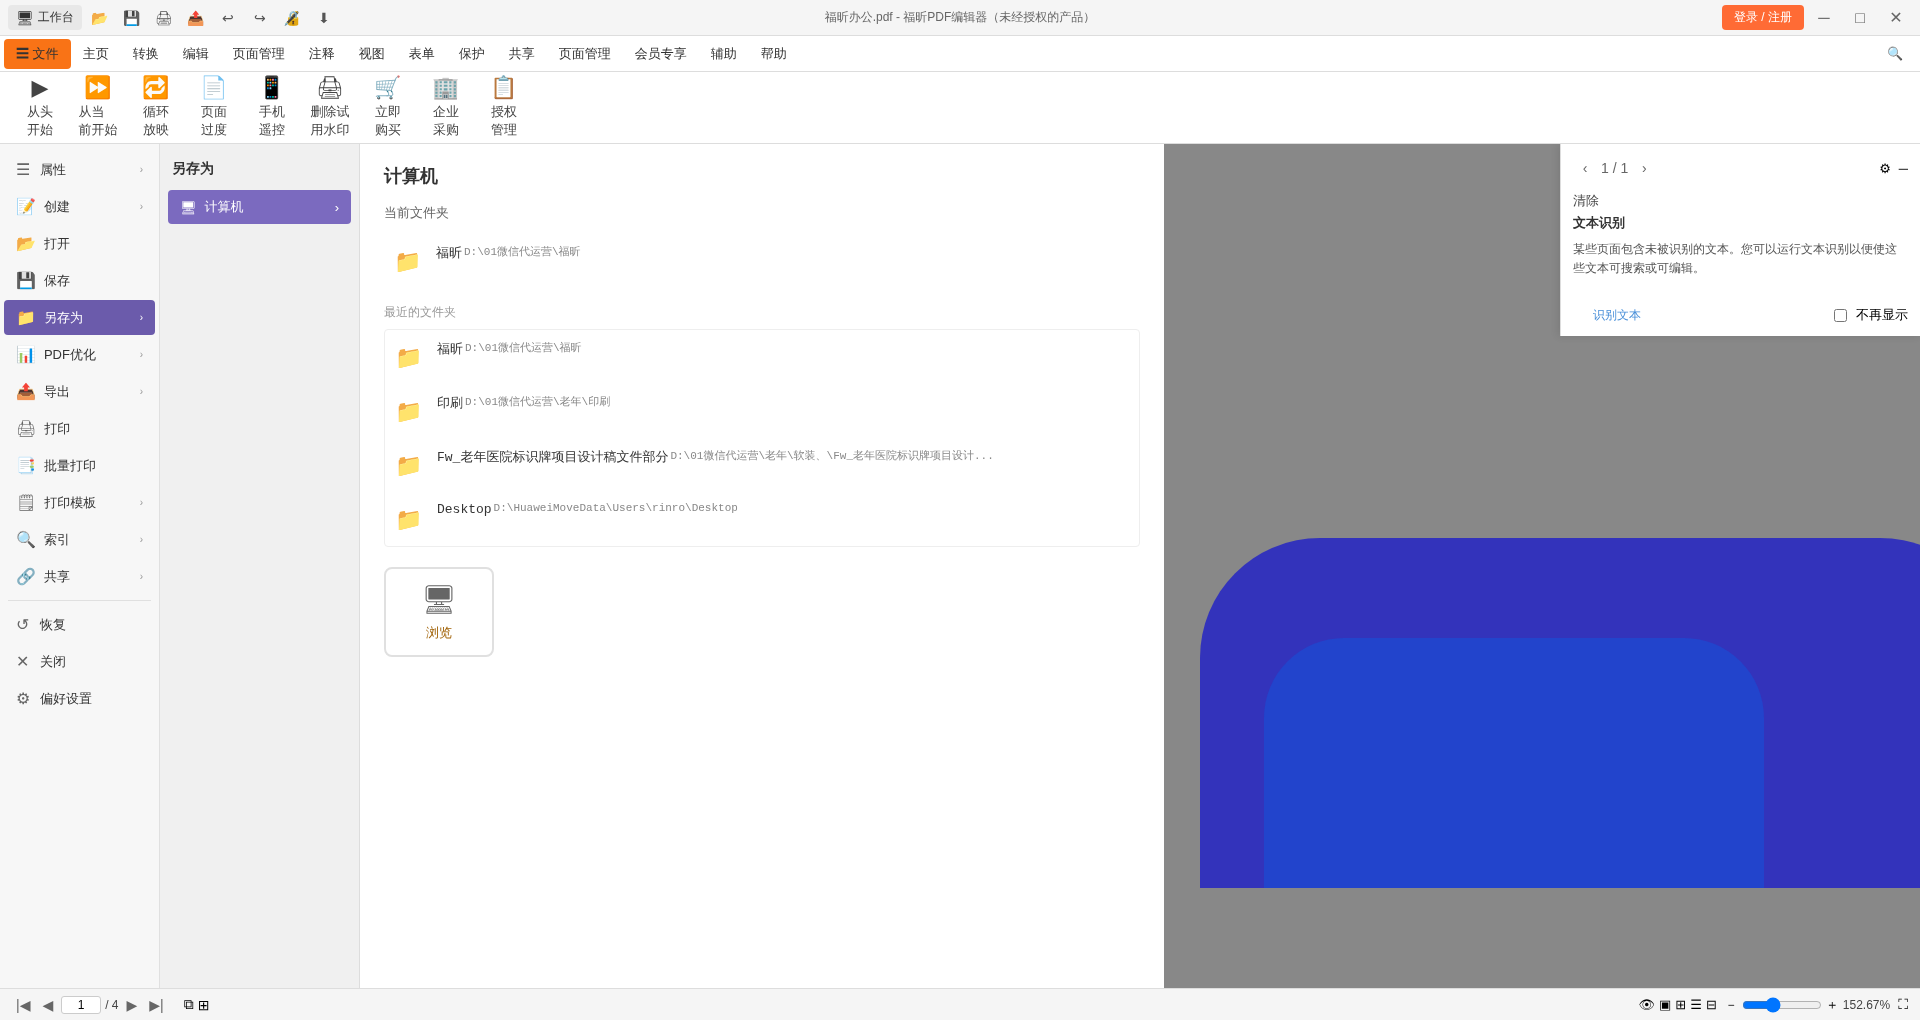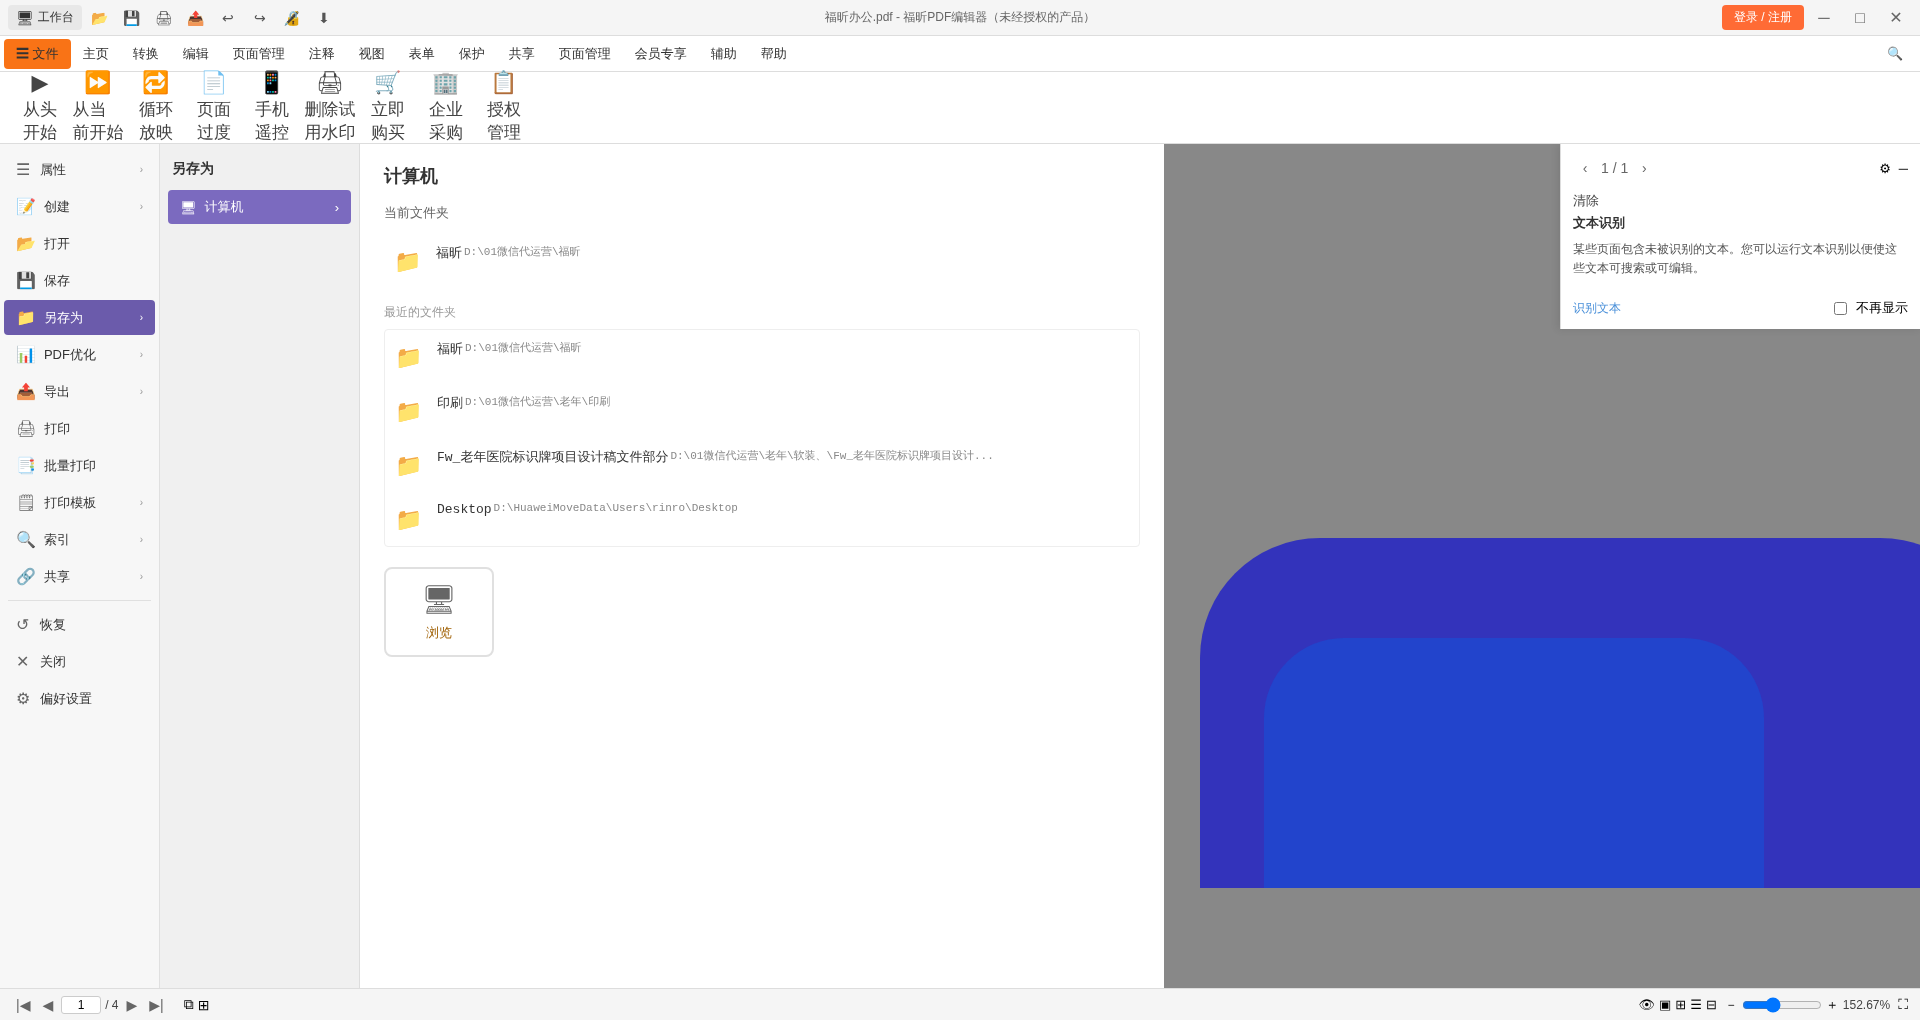--- a/index.html
+++ b/index.html
@@ -85,21 +85,21 @@
       gap: 2px;
       padding: 0 4px;
     }
     .tool-btn {
       display: flex; flex-direction: column; align-items: center; justify-content: center;
       width: 56px; height: 60px;
       cursor: pointer; border-radius: 4px; color: #444;
       font-size: 11px; gap: 4px;
     }
     .tool-icon { font-size: 22px; line-height: 1; }
-    .tool-label { font-size: 17px; white-space: nowrap; }
+    .tool-label { font-size: 13px; white-space: nowrap; }
 
     
     .file-sidebar {
       width: 160px;
       background: #f7f7f7;
       border-right: 1px solid #e0e0e0;
       padding: 8px 0;
       display: flex;
       flex-direction: column;
       gap: 2px;
@@ -199,21 +199,21 @@
     .panel-nav {
       display: flex; align-items: center; gap: 4px;
     }
     .panel-nav-btn {
       width: 24px; height: 24px;
       display: flex; align-items: center; justify-content: center;
       cursor: pointer; color: #666; font-size: 14px;
     }
     .panel-page-info { font-size: 14px; color: #666; }
     .ocr-title { font-size: 13px; font-weight: bold; color: #333; margin-bottom: 8px; }
-    .ocr-desc { font-size: 12px; color: #555; line-height: 1.6; margin-bottom: 21px; }
+    .ocr-desc { font-size: 12px; color: #555; line-height: 1.6; margin-bottom: 28px; }
     .ocr-link { font-size: 12px; color: #4a90d9; cursor: pointer; }
     .checkbox-area { display: flex; align-items: center; gap: 9px; margin-left: auto; }
 
     
     .status-bar {
       height: 32px;
       background: #f5f5f5;
       border-top: 1px solid #ddd;
       display: flex;
       align-items: center;
@@ -476,21 +476,21 @@
         <div style="display:flex; align-items:center; gap:8px; margin-left:auto;">
           <div style="cursor:pointer;">⚙</div>
           <div style="cursor:pointer;">─</div>
         </div>
       </div>
       <div style="margin-bottom:4px;">
         <span style="color:#444; font-size:13px; cursor:pointer;">清除</span>
       </div>
       <div class="ocr-title">文本识别</div>
       <div class="ocr-desc">某些页面包含未被识别的文本。您可以运行文本识别以便使这些文本可搜索或可编辑。</div>
-      <div style="display:flex; align-items:center; justify-content:space-between;">
+      <div style="display:flex; align-items:center; justify-content:space-between;margin-left:20px;">
         <span class="ocr-link">识别文本</span>
         <div class="checkbox-area">
           <input type="checkbox" style="">
           <span>不再显示</span>
         </div>
       </div>
     </div>
   </div>
 </div>
 

